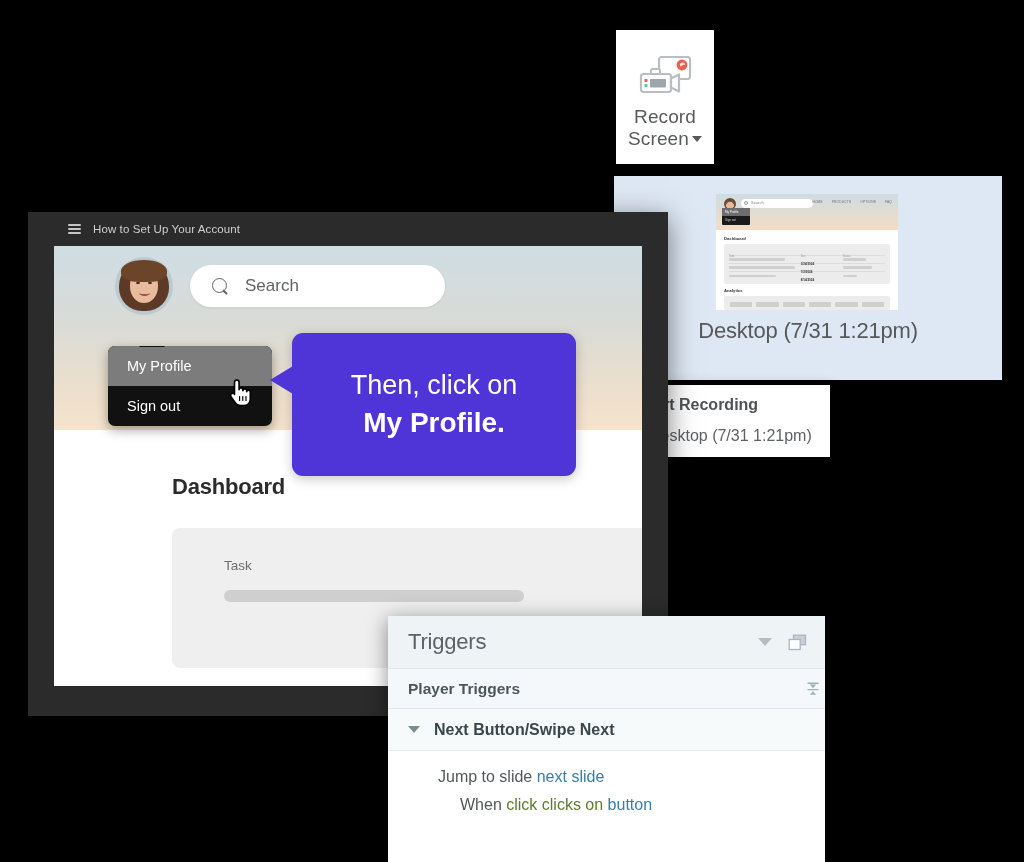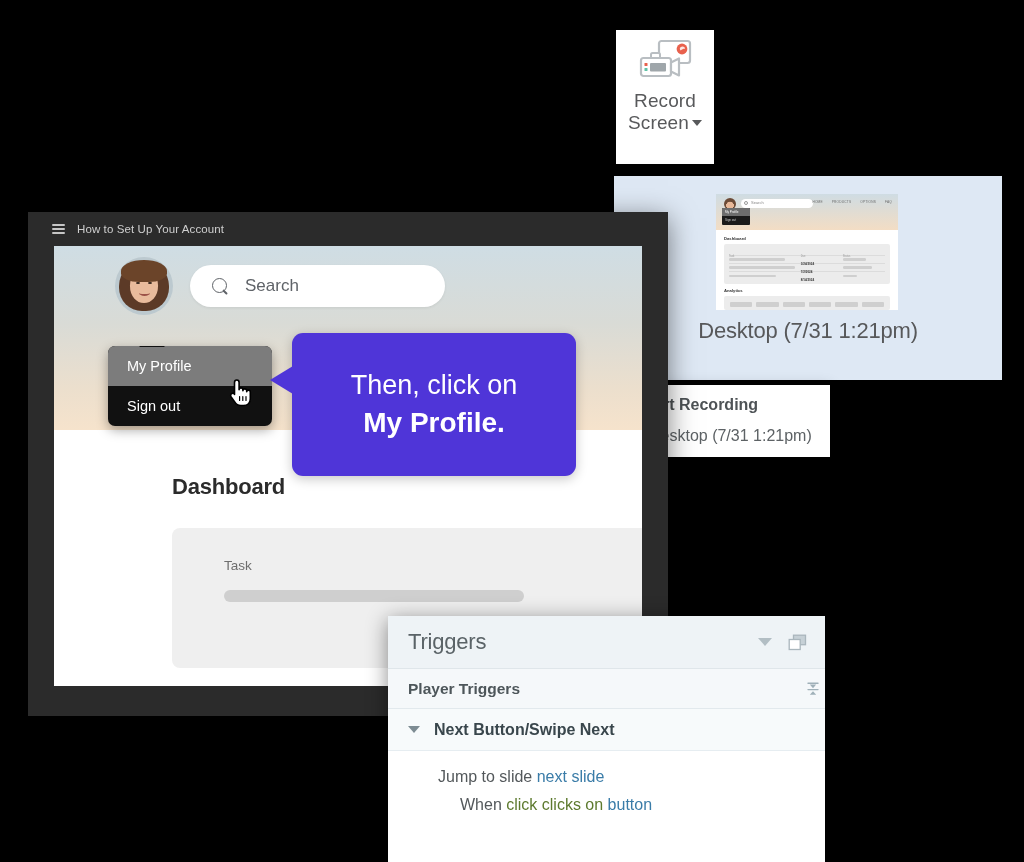--- a/index.html
+++ b/index.html
@@ -11,21 +11,21 @@
   }
   #stage { position: relative; width: 1024px; height: 862px; background:#000; }
 
   
   .record-btn {
     position: absolute; left: 616px; top: 30px;
     width: 98px; height: 134px;
     background: #ffffff;
     display: flex; flex-direction: column;
     align-items: center; justify-content: flex-start;
-    padding-top: 8px;
+    padding-top: 24px;
     box-shadow: 0 2px 14px rgba(0,0,0,0.35);
   }
   .record-icon { width: 56px; height: 46px; margin-bottom: 6px; }
   .record-label {
     font-size: 19px; color: #58595b; line-height: 1.15;
     text-align: center; letter-spacing: .1px;
   }
   .record-label .caret {
     display:inline-block; width:0; height:0; vertical-align:middle;
     border-left:5px solid transparent; border-right:5px solid transparent;
@@ -101,21 +101,21 @@
   .insert-title { font-size:16px; color:#4e5356; font-weight:600; }
   .insert-item { font-size:16px; color:#5d6265; margin-top:13px; padding-left:18px; }
 
   
   .editor {
     position:absolute; left:28px; top:212px;
     width:640px; height:504px;
     background:#2b2b2b;
     box-shadow: 0 6px 26px rgba(0,0,0,0.5);
   }
-  .editor-bar { height:34px; display:flex; align-items:center; padding-left:24px; }
+  .editor-bar { height:34px; display:flex; align-items:center; padding-left:40px; }
   .hamburger { width:13px; display:flex; flex-direction:column; gap:2.5px; margin-right:12px; }
   .hamburger i { display:block; height:1.6px; background:#c6c6c6; border-radius:1px; }
   .editor-title { font-size:11.5px; color:#cfcfcf; letter-spacing:.1px; }
 
   .slide {
     position:absolute; left:26px; top:34px;
     width:588px; height:440px; background:#ffffff; overflow:hidden;
   }
   .hero {
     height:184px;

